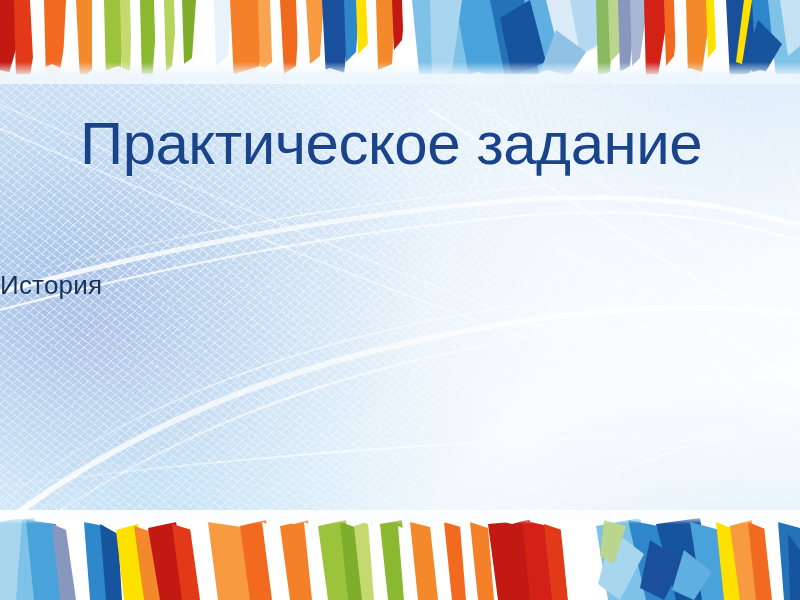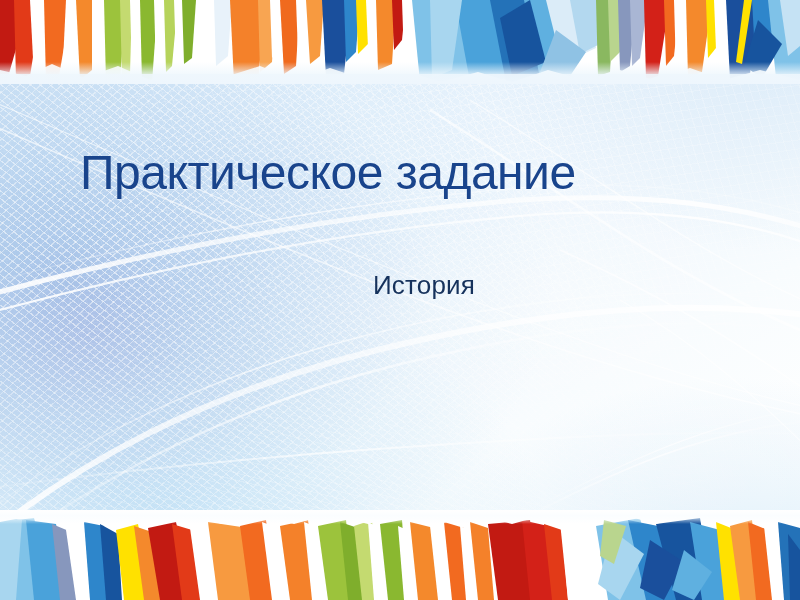--- a/index.html
+++ b/index.html
@@ -76,38 +76,35 @@
   .band-haze-bottom {
     position:absolute; left:0; right:0; top:0; height:14px;
     background:linear-gradient(to top, rgba(255,255,255,0) 0%, rgba(250,253,255,0.9) 60%, #ffffff 100%);
     pointer-events:none;
   }
 
   
   #title {
     position:absolute;
     left:80px; top:112px; width:680px;
-    font-size:48px;
+    font-size:60px;
     line-height:1.05;
     font-weight:400;
     color:#19448c;
     letter-spacing:-0.5px;
     white-space:nowrap;
     text-shadow:0 1px 1px rgba(255,255,255,0.55);
-    margin-top:36px;
   }
   #subtitle {
     position:absolute;
     left:0; top:270px; width:800px;
-    text-align:center;
     font-size:26px;
     font-weight:400;
     color:#16325c;
     letter-spacing:0.2px;
-    padding-left:48px;
   }
   #year {
     position:absolute;
     left:0; top:477px; width:800px;
     text-align:center;
     font-size:25px;
     font-weight:400;
     color:#e5831f;
     letter-spacing:0.3px;
   }

